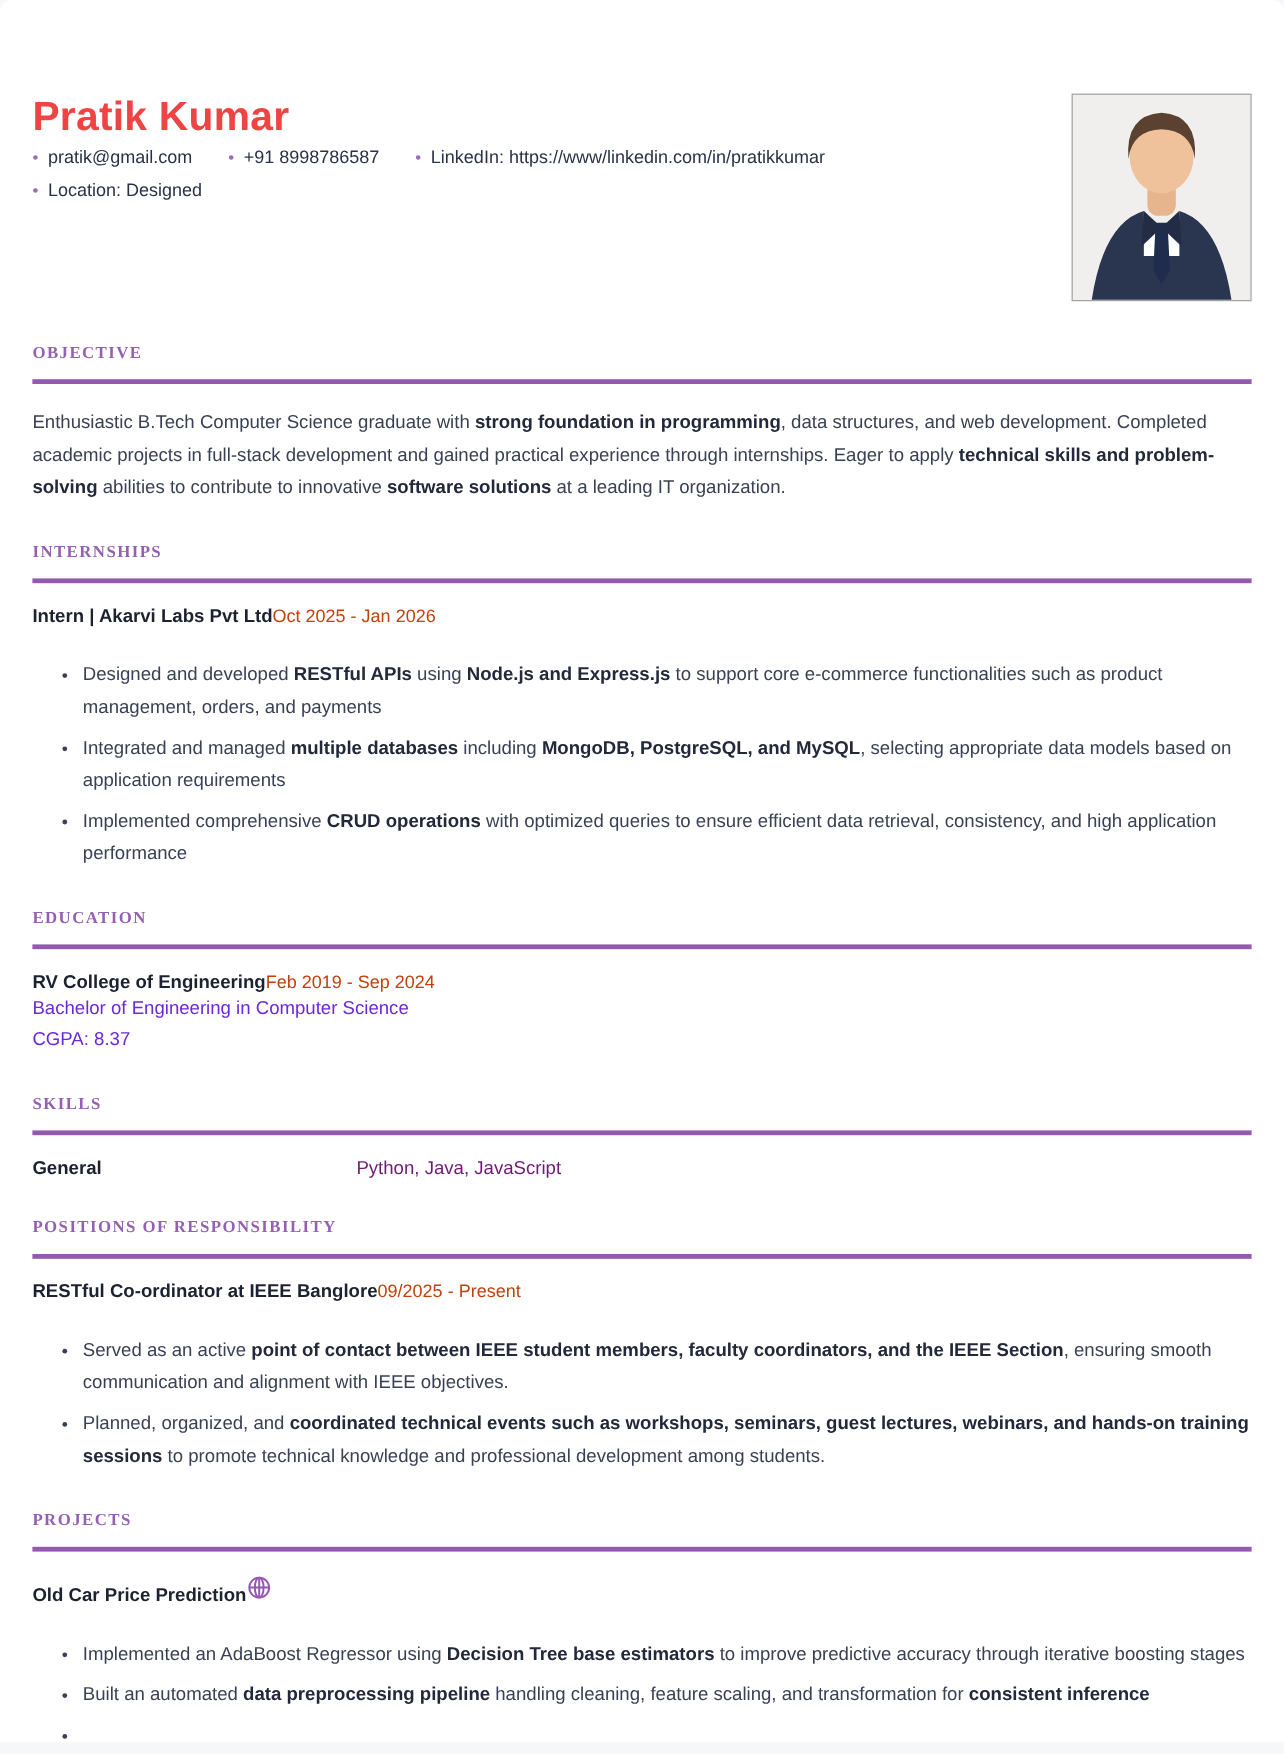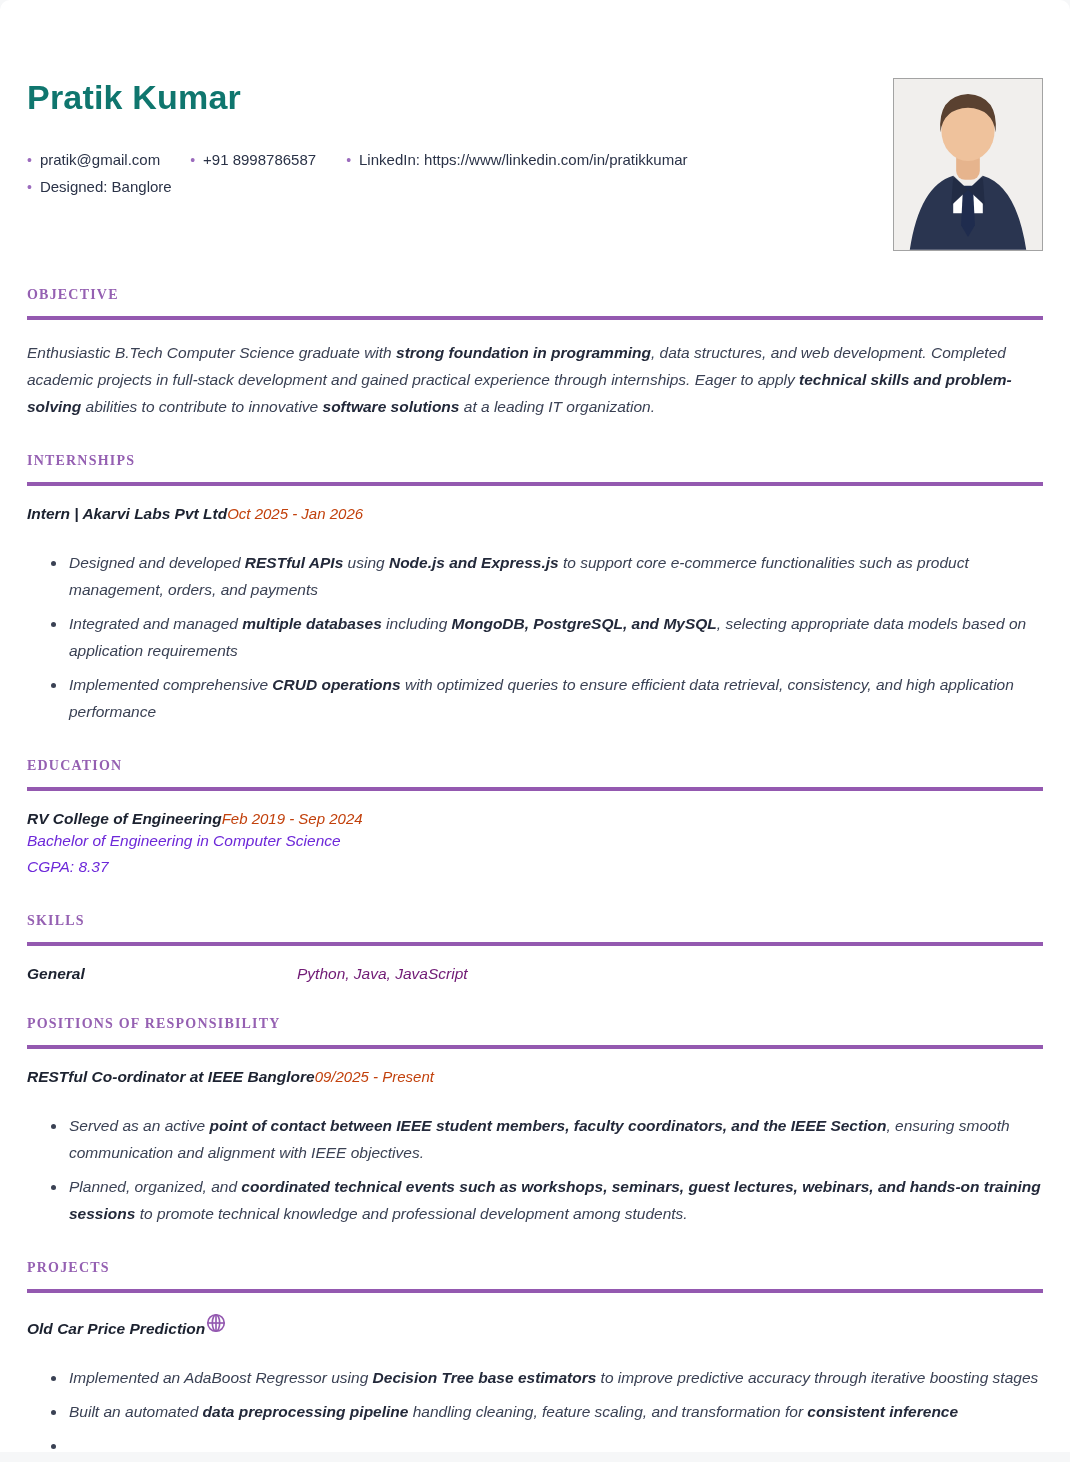--- a/index.html
+++ b/index.html
@@ -12,40 +12,40 @@
   .page {
     width:1070px; height:1452px;
     background:#ffffff;
     border-radius:10px 10px 0 0;
     padding:78px 27px 0 27px;
     overflow:hidden;
   }
   
   .header { display:flex; justify-content:space-between; align-items:flex-start; min-height:176px; }
   .name {
-    font-size:34px; font-weight:bold; color:#0f766e;
-    letter-spacing:0.2px; margin-bottom:34px;
+    font-size:34px; font-weight:bold; color:#ef4444;
+    letter-spacing:0.2px; margin-bottom:6px;
   }
   .contact-row { display:flex; flex-wrap:wrap; gap:6px 30px; margin-bottom:10px; }
   .contact-item { display:flex; align-items:baseline; font-size:15px; color:#2a3247; }
   .contact-bullet { color:#9b6bbd; font-size:14px; margin-right:8px; }
   .photo {
     width:150px; height:173px; border:1px solid #a3a3a3; background:#f1efed;
     flex:0 0 auto; margin-right:0; overflow:hidden;
   }
   .photo svg { display:block; width:100%; height:100%; }
   
   .section { margin-top:33px; }
   .section-title {
     font-family:"Liberation Serif","DejaVu Serif",serif;
     font-size:14px; font-weight:bold; color:#9560b2;
     letter-spacing:1.2px;
   }
   .section-rule { height:4px; background:#9459b0; border:none; margin-top:13px; }
-  .section-body { margin-top:19px;font-style:italic; }
+  .section-body { margin-top:19px; }
   .para { font-size:15.5px; line-height:27px; color:#3a4154; }
   .b, .para .b, li .b { font-weight:bold; color:#23293a; }
   
   .entry-head { display:flex; justify-content:flex-start; align-items:baseline; }
   .entry-title { font-size:15.5px; font-weight:bold; color:#1c2230; }
   .entry-date { font-size:15px; color:#c2410c; white-space:nowrap; }
   ul.bullets { margin:26px 0 0 0; padding-left:40px; list-style:disc; }
   ul.bullets li { font-size:15.5px; line-height:27px; color:#3a4154; margin-bottom:7px; padding-left:2px; }
   
   .edu-line { font-size:15.5px; line-height:26px; color:#6d28d9; }
@@ -74,21 +74,21 @@
           <span>+91 8998786587</span>
         </span>
         <span class="contact-item">
           <span class="contact-bullet">•</span>
           <span>LinkedIn: https://www/linkedin.com/in/pratikkumar</span>
         </span>
       </div>
       <div class="contact-row">
         <span class="contact-item">
           <span class="contact-bullet">•</span>
-          <span>Designed: Banglore</span>
+          <span>Location: Designed</span>
         </span>
       </div>
     </div>
     <div class="photo">
       <svg viewBox="0 0 150 173">
         <rect width="150" height="173" fill="#f1efed"></rect>
         <rect x="63" y="72" width="24" height="30" rx="9" fill="#e6b48d"></rect>
         <ellipse cx="75" cy="52" rx="27" ry="31" fill="#efc29c"></ellipse>
         <path d="M47 54 Q44 17 75 15 Q106 17 103 54 Q100 30 75 29 Q50 30 47 54 Z" fill="#5a4130"></path>
         <path d="M16 173 Q26 108 60 98 L75 112 L90 98 Q124 108 134 173 Z" fill="#2a3550"></path>

